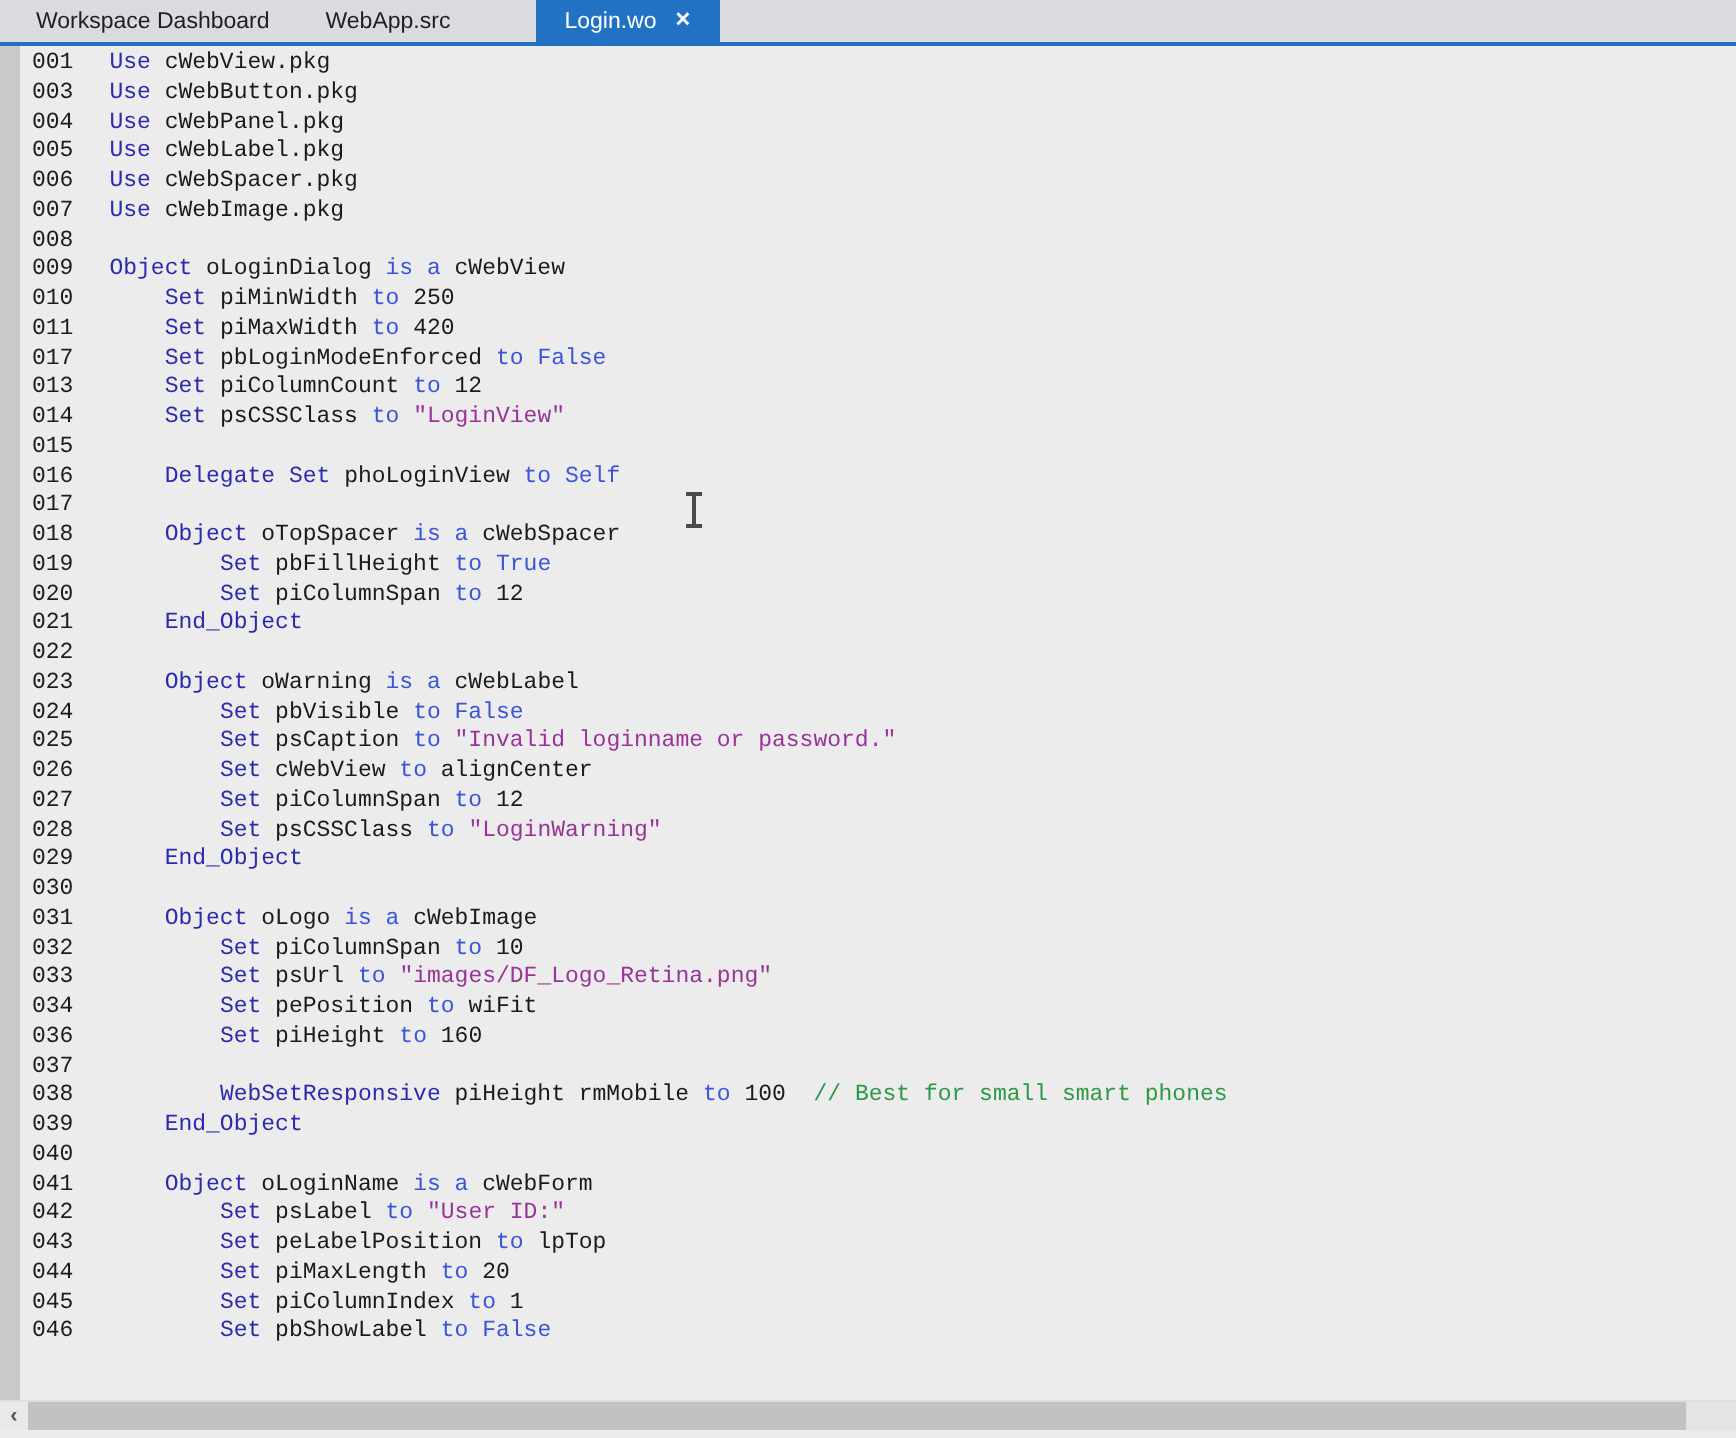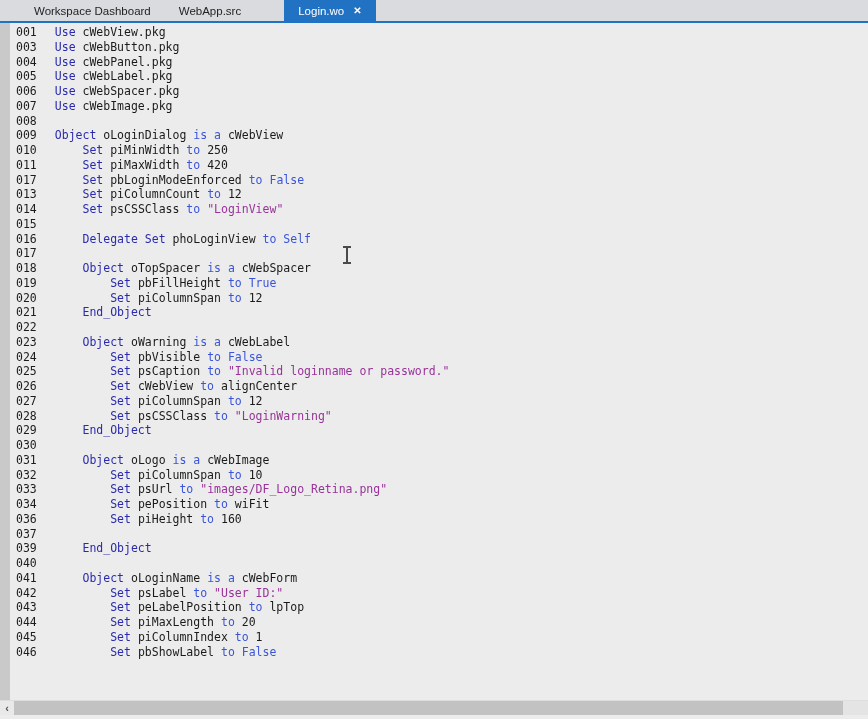--- a/index.html
+++ b/index.html
@@ -1,30 +1,30 @@
 <!DOCTYPE html>
 <html style="--accent: #2272c4; --tabbar-bg: #d9dbdf; --editor-bg: #ececec; --gutter: #c9c9c9; --linenum: #1c1c1c; --cmd: #2a2aad; --kw: #3a55d9; --ident: #1a1a1a; --str: #993399; --com: #2e9944;"><head>
 <meta charset="utf-8">
 <style>
   html,body{margin:0;padding:0;}
   body{width:868px;height:719px;overflow:hidden;background:#ececec;font-family:"Liberation Sans",sans-serif;}
   .app{width:868px;height:719px;display:flex;flex-direction:column;}
 
   
   .tabbar{height:21px;flex:0 0 21px;background:var(--tabbar-bg);border-bottom:2px solid var(--accent);
-          display:flex;align-items:stretch;padding-left:20px;font-size:11.5px;color:#1f1f1f;}
+          display:flex;align-items:stretch;padding-left:4px;font-size:11.5px;color:#1f1f1f;}
   .tab{display:flex;align-items:center;padding:0 14px;cursor:default;white-space:nowrap;}
   .tab.active{background:var(--accent);color:#ffffff;margin-left:29px;}
   .tab .close{margin-left:9px;font-size:10px;font-weight:bold;line-height:1;cursor:pointer;}
 
   
   .editor{position:relative;flex:1 1 auto;overflow:hidden;background:var(--editor-bg);
           font-family:"DejaVu Sans Mono",monospace;font-size:11.5px;line-height:14.75px;padding-top:2px;}
   .gutterstrip{position:absolute;left:0;top:0;bottom:0;width:10px;background:var(--gutter);}
-  .line{white-space:pre;height:14.75px;}
+  .line{white-space:pre;height:14.75px;font-family:Liberation Mono, monospace;}
   .ln{display:inline-block;margin-left:16px;margin-right:18px;color:var(--linenum);}
   .codetext{color:var(--ident);}
   .tk-u{color:var(--cmd);}
   .tk-k{color:var(--kw);}
   .tk-i{color:var(--ident);}
   .tk-s{color:var(--str);}
   .tk-c{color:var(--com);}
 
   
   .ibeam{position:absolute;left:341px;top:223px;width:11px;height:18px;}
@@ -89,20 +89,21 @@
         <div class="line"><span class="ln">027</span><span class="codetext"><span class="tk-i">        </span><span class="tk-u">Set </span><span class="tk-i">piColumnSpan </span><span class="tk-k">to </span><span class="tk-i">12</span></span></div>
         <div class="line"><span class="ln">028</span><span class="codetext"><span class="tk-i">        </span><span class="tk-u">Set </span><span class="tk-i">psCSSClass </span><span class="tk-k">to </span><span class="tk-s">"LoginWarning"</span></span></div>
         <div class="line"><span class="ln">029</span><span class="codetext"><span class="tk-i">    </span><span class="tk-u">End_Object</span></span></div>
         <div class="line"><span class="ln">030</span><span class="codetext"></span></div>
         <div class="line"><span class="ln">031</span><span class="codetext"><span class="tk-i">    </span><span class="tk-u">Object </span><span class="tk-i">oLogo </span><span class="tk-k">is a </span><span class="tk-i">cWebImage</span></span></div>
         <div class="line"><span class="ln">032</span><span class="codetext"><span class="tk-i">        </span><span class="tk-u">Set </span><span class="tk-i">piColumnSpan </span><span class="tk-k">to </span><span class="tk-i">10</span></span></div>
         <div class="line"><span class="ln">033</span><span class="codetext"><span class="tk-i">        </span><span class="tk-u">Set </span><span class="tk-i">psUrl </span><span class="tk-k">to </span><span class="tk-s">"images/DF_Logo_Retina.png"</span></span></div>
         <div class="line"><span class="ln">034</span><span class="codetext"><span class="tk-i">        </span><span class="tk-u">Set </span><span class="tk-i">pePosition </span><span class="tk-k">to </span><span class="tk-i">wiFit</span></span></div>
         <div class="line"><span class="ln">036</span><span class="codetext"><span class="tk-i">        </span><span class="tk-u">Set </span><span class="tk-i">piHeight </span><span class="tk-k">to </span><span class="tk-i">160</span></span></div>
         <div class="line"><span class="ln">037</span><span class="codetext"></span></div>
+        <div class="line"><span class="ln">038</span><span class="codetext"><span class="tk-i">        </span><span class="tk-u">WebSetResponsive </span><span class="tk-i">piHeight rmMobile </span><span class="tk-k">to </span><span class="tk-i">100</span><span class="tk-c">  // Best for small smart phones</span></span></div>
         <div class="line"><span class="ln">039</span><span class="codetext"><span class="tk-i">    </span><span class="tk-u">End_Object</span></span></div>
         <div class="line"><span class="ln">040</span><span class="codetext"></span></div>
         <div class="line"><span class="ln">041</span><span class="codetext"><span class="tk-i">    </span><span class="tk-u">Object </span><span class="tk-i">oLoginName </span><span class="tk-k">is a </span><span class="tk-i">cWebForm</span></span></div>
         <div class="line"><span class="ln">042</span><span class="codetext"><span class="tk-i">        </span><span class="tk-u">Set </span><span class="tk-i">psLabel </span><span class="tk-k">to </span><span class="tk-s">"User ID:"</span></span></div>
         <div class="line"><span class="ln">043</span><span class="codetext"><span class="tk-i">        </span><span class="tk-u">Set </span><span class="tk-i">peLabelPosition </span><span class="tk-k">to </span><span class="tk-i">lpTop</span></span></div>
         <div class="line"><span class="ln">044</span><span class="codetext"><span class="tk-i">        </span><span class="tk-u">Set </span><span class="tk-i">piMaxLength </span><span class="tk-k">to </span><span class="tk-i">20</span></span></div>
         <div class="line"><span class="ln">045</span><span class="codetext"><span class="tk-i">        </span><span class="tk-u">Set </span><span class="tk-i">piColumnIndex </span><span class="tk-k">to </span><span class="tk-i">1</span></span></div>
         <div class="line"><span class="ln">046</span><span class="codetext"><span class="tk-i">        </span><span class="tk-u">Set </span><span class="tk-i">pbShowLabel </span><span class="tk-k">to </span><span class="tk-k">False</span></span></div>
       </div>
     <div class="ibeam">

